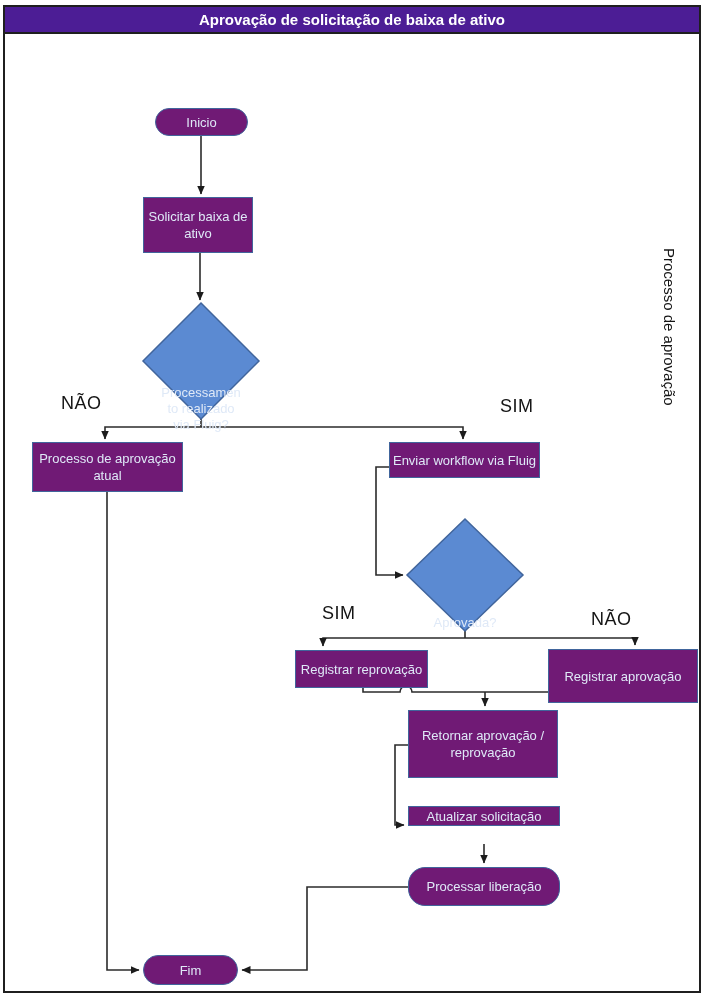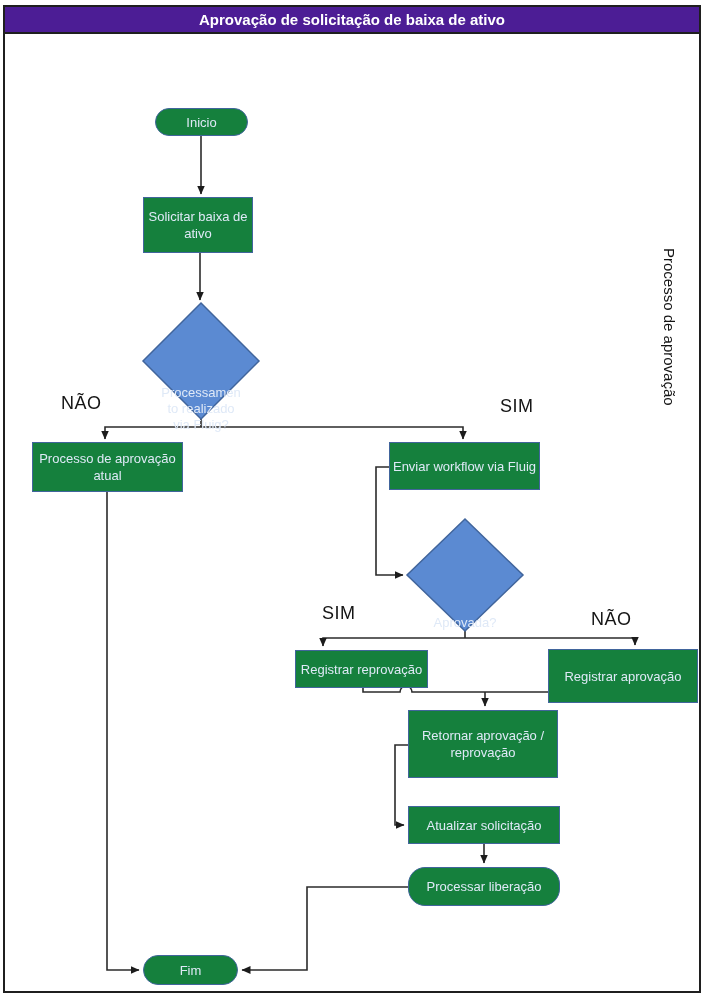--- a/index.html
+++ b/index.html
@@ -13,21 +13,21 @@
   }
   #titlebar{
     position:absolute;left:3px;top:5px;width:698px;height:29px;
     background:#4c1d95;border:2px solid #1f1f1f;box-sizing:border-box;
     display:flex;align-items:center;justify-content:center;
     color:#ffffff;font-size:15px;font-weight:bold;
   }
   #wires{position:absolute;left:0;top:0;width:704px;height:998px;}
   .node{
     position:absolute;box-sizing:border-box;
-    background:#15803d;border:1.5px solid #41659c;
+    background:#701a75;border:1.5px solid #41659c;
     color:#dfe9f7;font-size:13px;line-height:17px;text-align:center;
     display:flex;flex-direction:column;align-items:center;justify-content:center;
   }
   .pill{border-radius:15px;}
   .dtext{
     position:absolute;box-sizing:border-box;color:#dfe9f7;font-size:13px;line-height:16px;
     text-align:center;display:flex;flex-direction:column;align-items:center;justify-content:center;margin-top:48px;
   }
   .blabel{
     position:absolute;color:#141414;font-size:18px;letter-spacing:0.5px;
@@ -105,21 +105,21 @@
   </div>
 
   <div class="blabel" style="left:61px;top:393px;">NÃO</div>
   <div class="blabel" style="left:500px;top:396px;">SIM</div>
 
   <div class="node" style="left:32px;top:442px;width:151px;height:50px;">
     <span class="ln">Processo de aprovação</span>
     <span class="ln">atual</span>
   </div>
 
-  <div class="node" style="left:389px;top:442px;width:151px;height:48px;">
+  <div class="node" style="left:389px;top:442px;width:151px;height:36px;">
     <span class="ln">Enviar workflow via Fluig</span>
   </div>
 
   <div class="dtext" style="left:407px;top:567px;width:116px;height:16px;">
     <span class="ln">Aprovada?</span>
   </div>
 
   <div class="blabel" style="left:322px;top:603px;">SIM</div>
   <div class="blabel" style="left:591px;top:609px;">NÃO</div>
 
@@ -129,21 +129,21 @@
 
   <div class="node" style="left:548px;top:649px;width:150px;height:54px;">
     <span class="ln">Registrar aprovação</span>
   </div>
 
   <div class="node" style="left:408px;top:710px;width:150px;height:68px;">
     <span class="ln">Retornar aprovação /</span>
     <span class="ln">reprovação</span>
   </div>
 
-  <div class="node" style="left:408px;top:806px;width:152px;height:38px;">
+  <div class="node" style="left:408px;top:806px;width:152px;height:20px;">
     <span class="ln">Atualizar solicitação</span>
   </div>
 
   <div class="node" style="left:408px;top:867px;width:152px;height:39px;border-radius:17px;">
     <span class="ln">Processar liberação</span>
   </div>
 
   <div class="node pill" style="left:143px;top:955px;width:95px;height:30px;">
     <span class="ln">Fim</span>
   </div>

